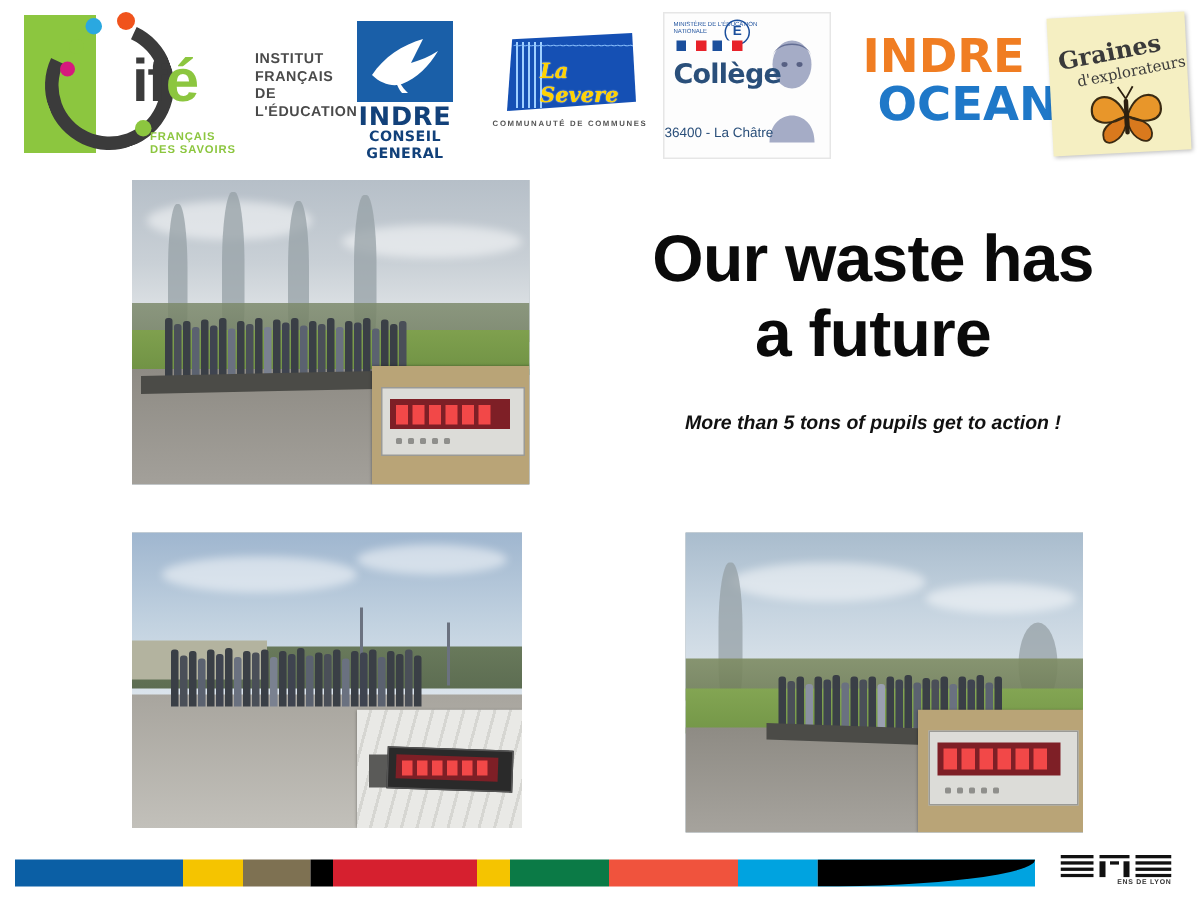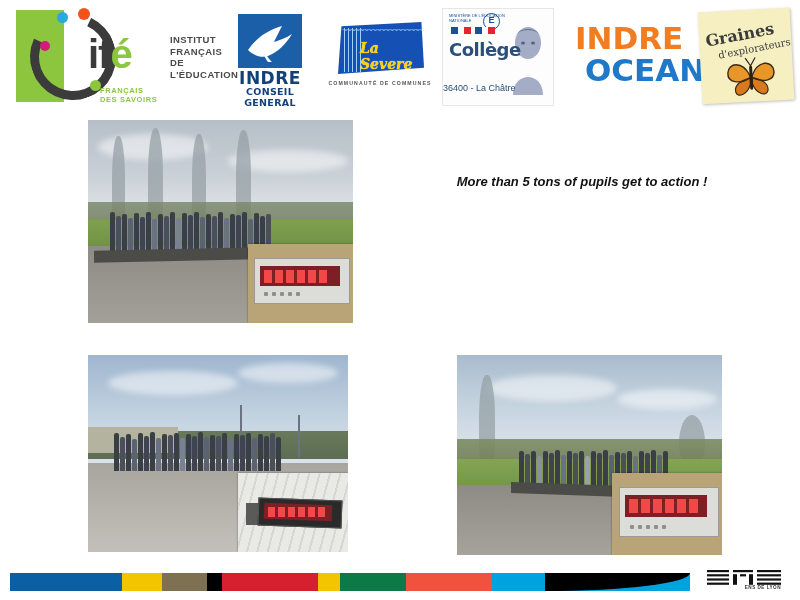--- a/index.html
+++ b/index.html
@@ -485,20 +485,24 @@
         <div class="scale-btn"></div>
           <div class="scale-btn"></div>
           <div class="scale-btn"></div>
           <div class="scale-btn"></div>
           <div class="scale-btn"></div>
       </div>
     </div>
   </div>
 
   <div class="title-block">
+    <div class="title">
+      <div>Our waste has</div>
+      <div>a future</div>
+    </div>
     <div class="subtitle">More than 5 tons of pupils get to action !</div>
   </div>
 
   <div class="footer">
     <div class="colorbar">
         <div class="seg" style="width: 112px; background: rgb(11, 95, 165);"></div>
         <div class="seg" style="width: 40px; background: rgb(245, 196, 0);"></div>
         <div class="seg" style="width: 45px; background: rgb(126, 113, 82);"></div>
         <div class="seg" style="width: 15px; background: rgb(0, 0, 0);"></div>
         <div class="seg" style="width: 96px; background: rgb(214, 32, 47);"></div>

